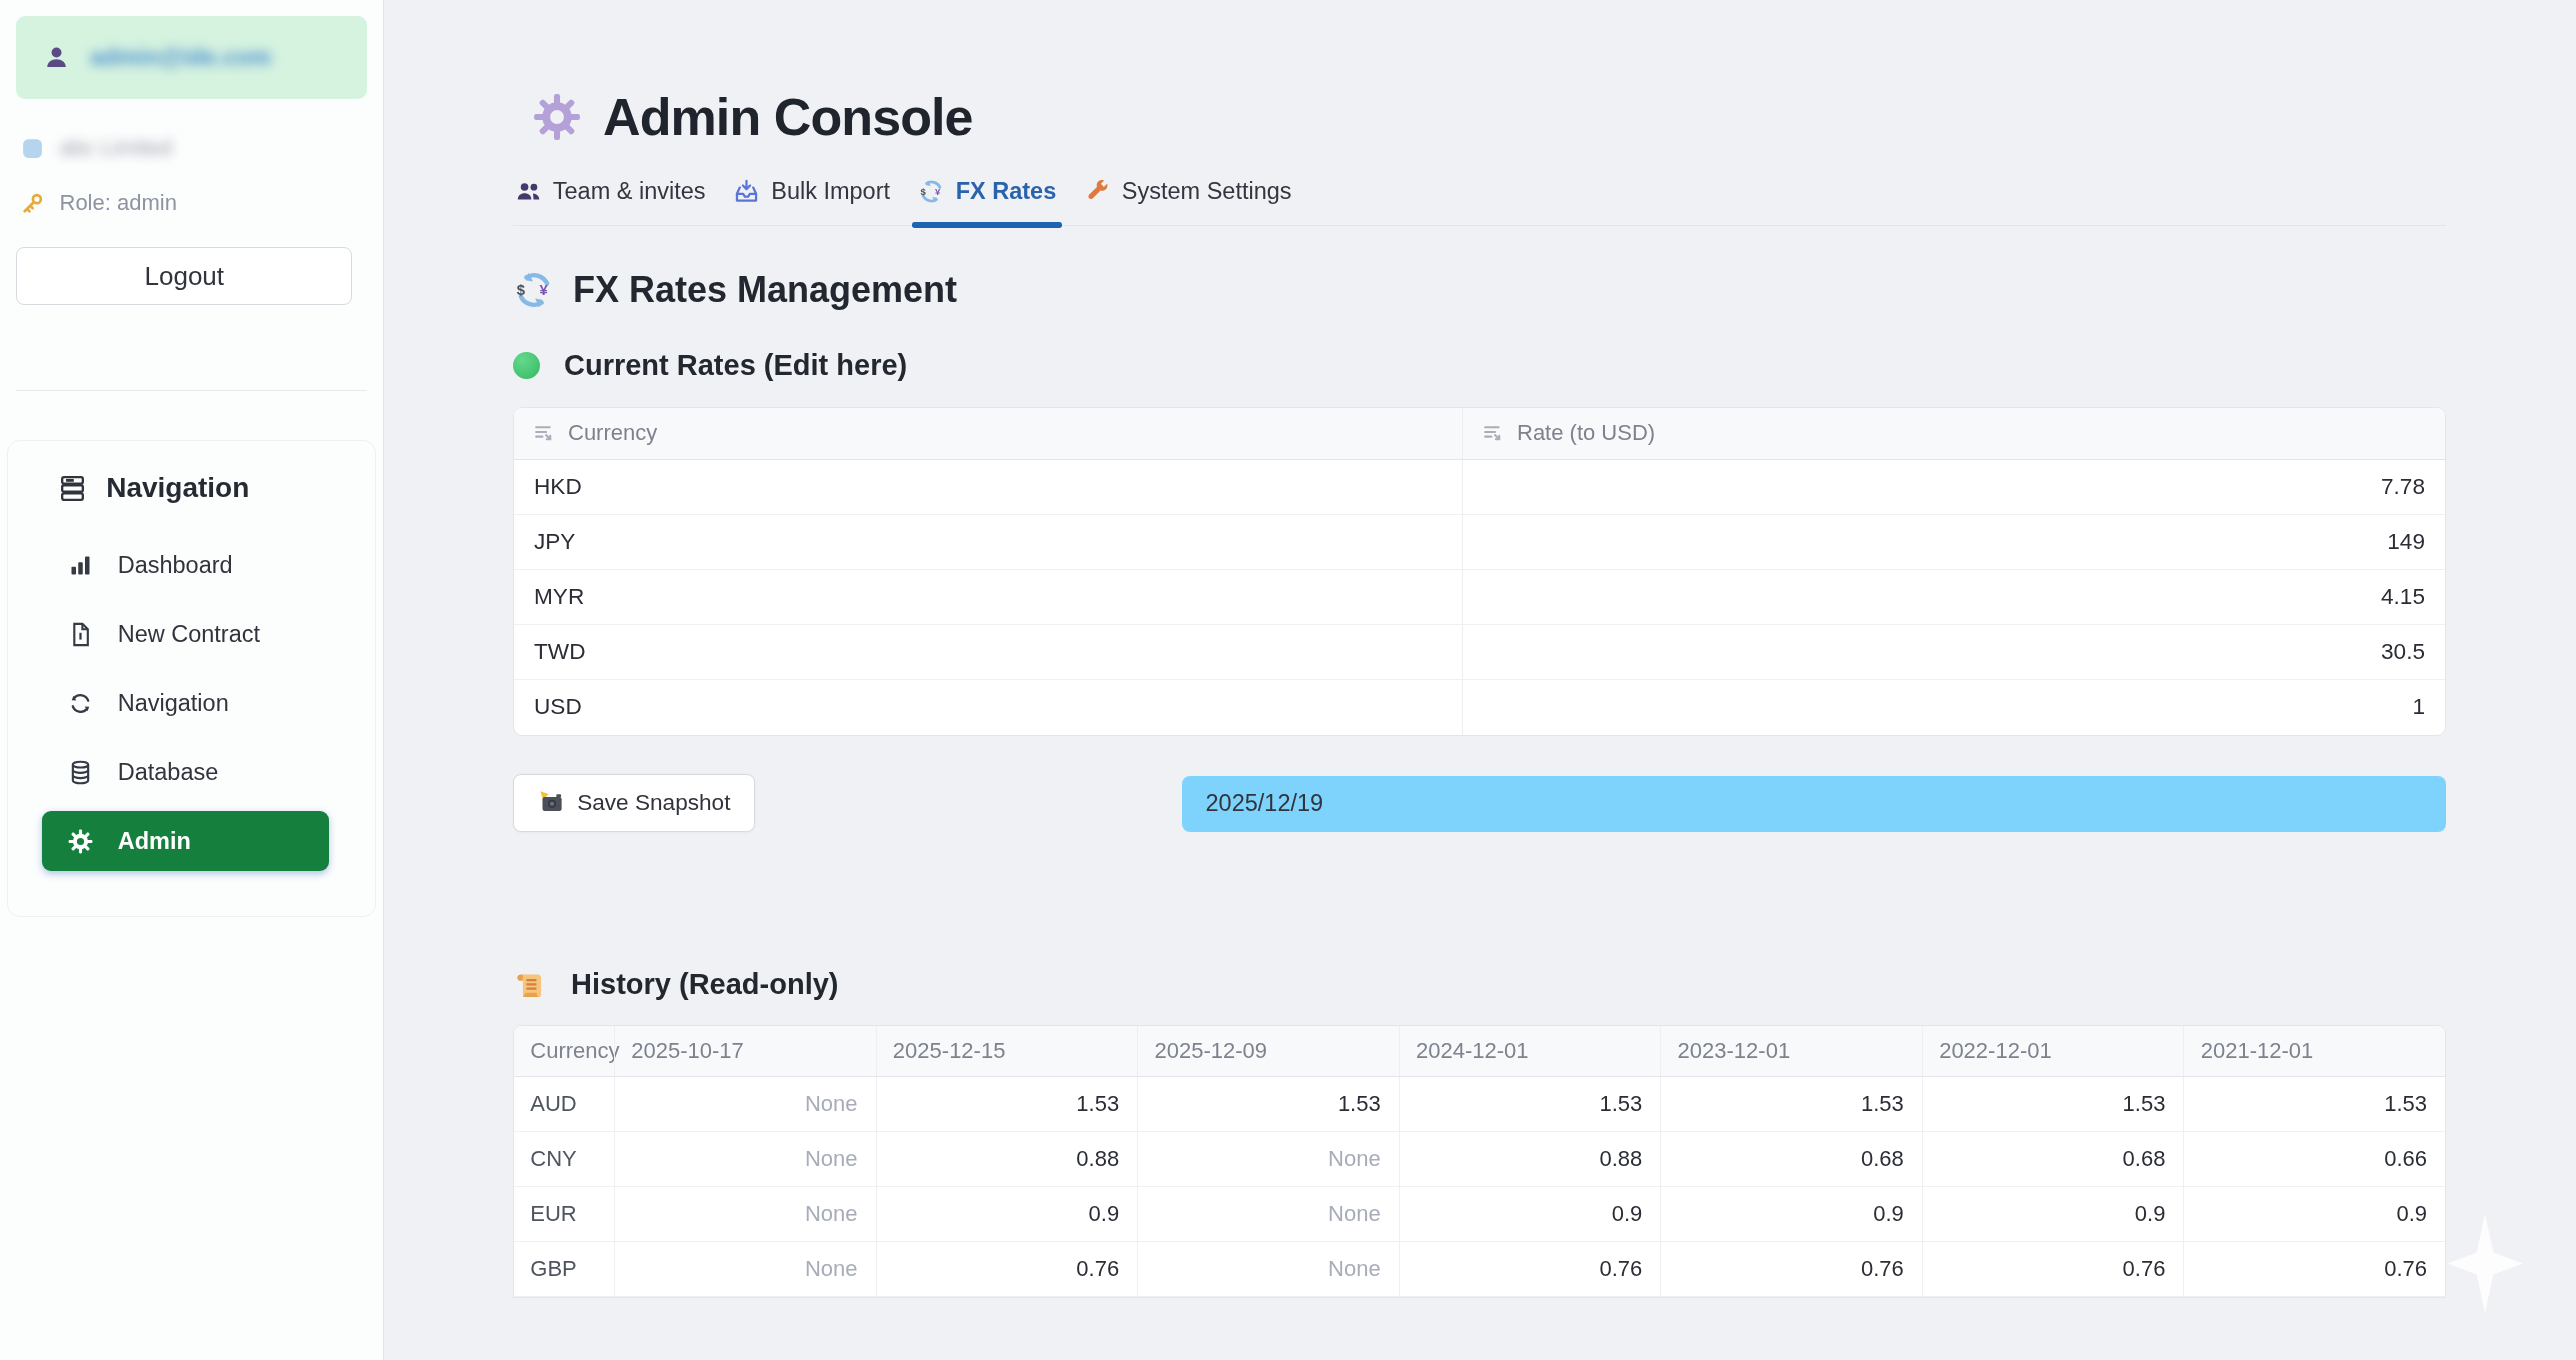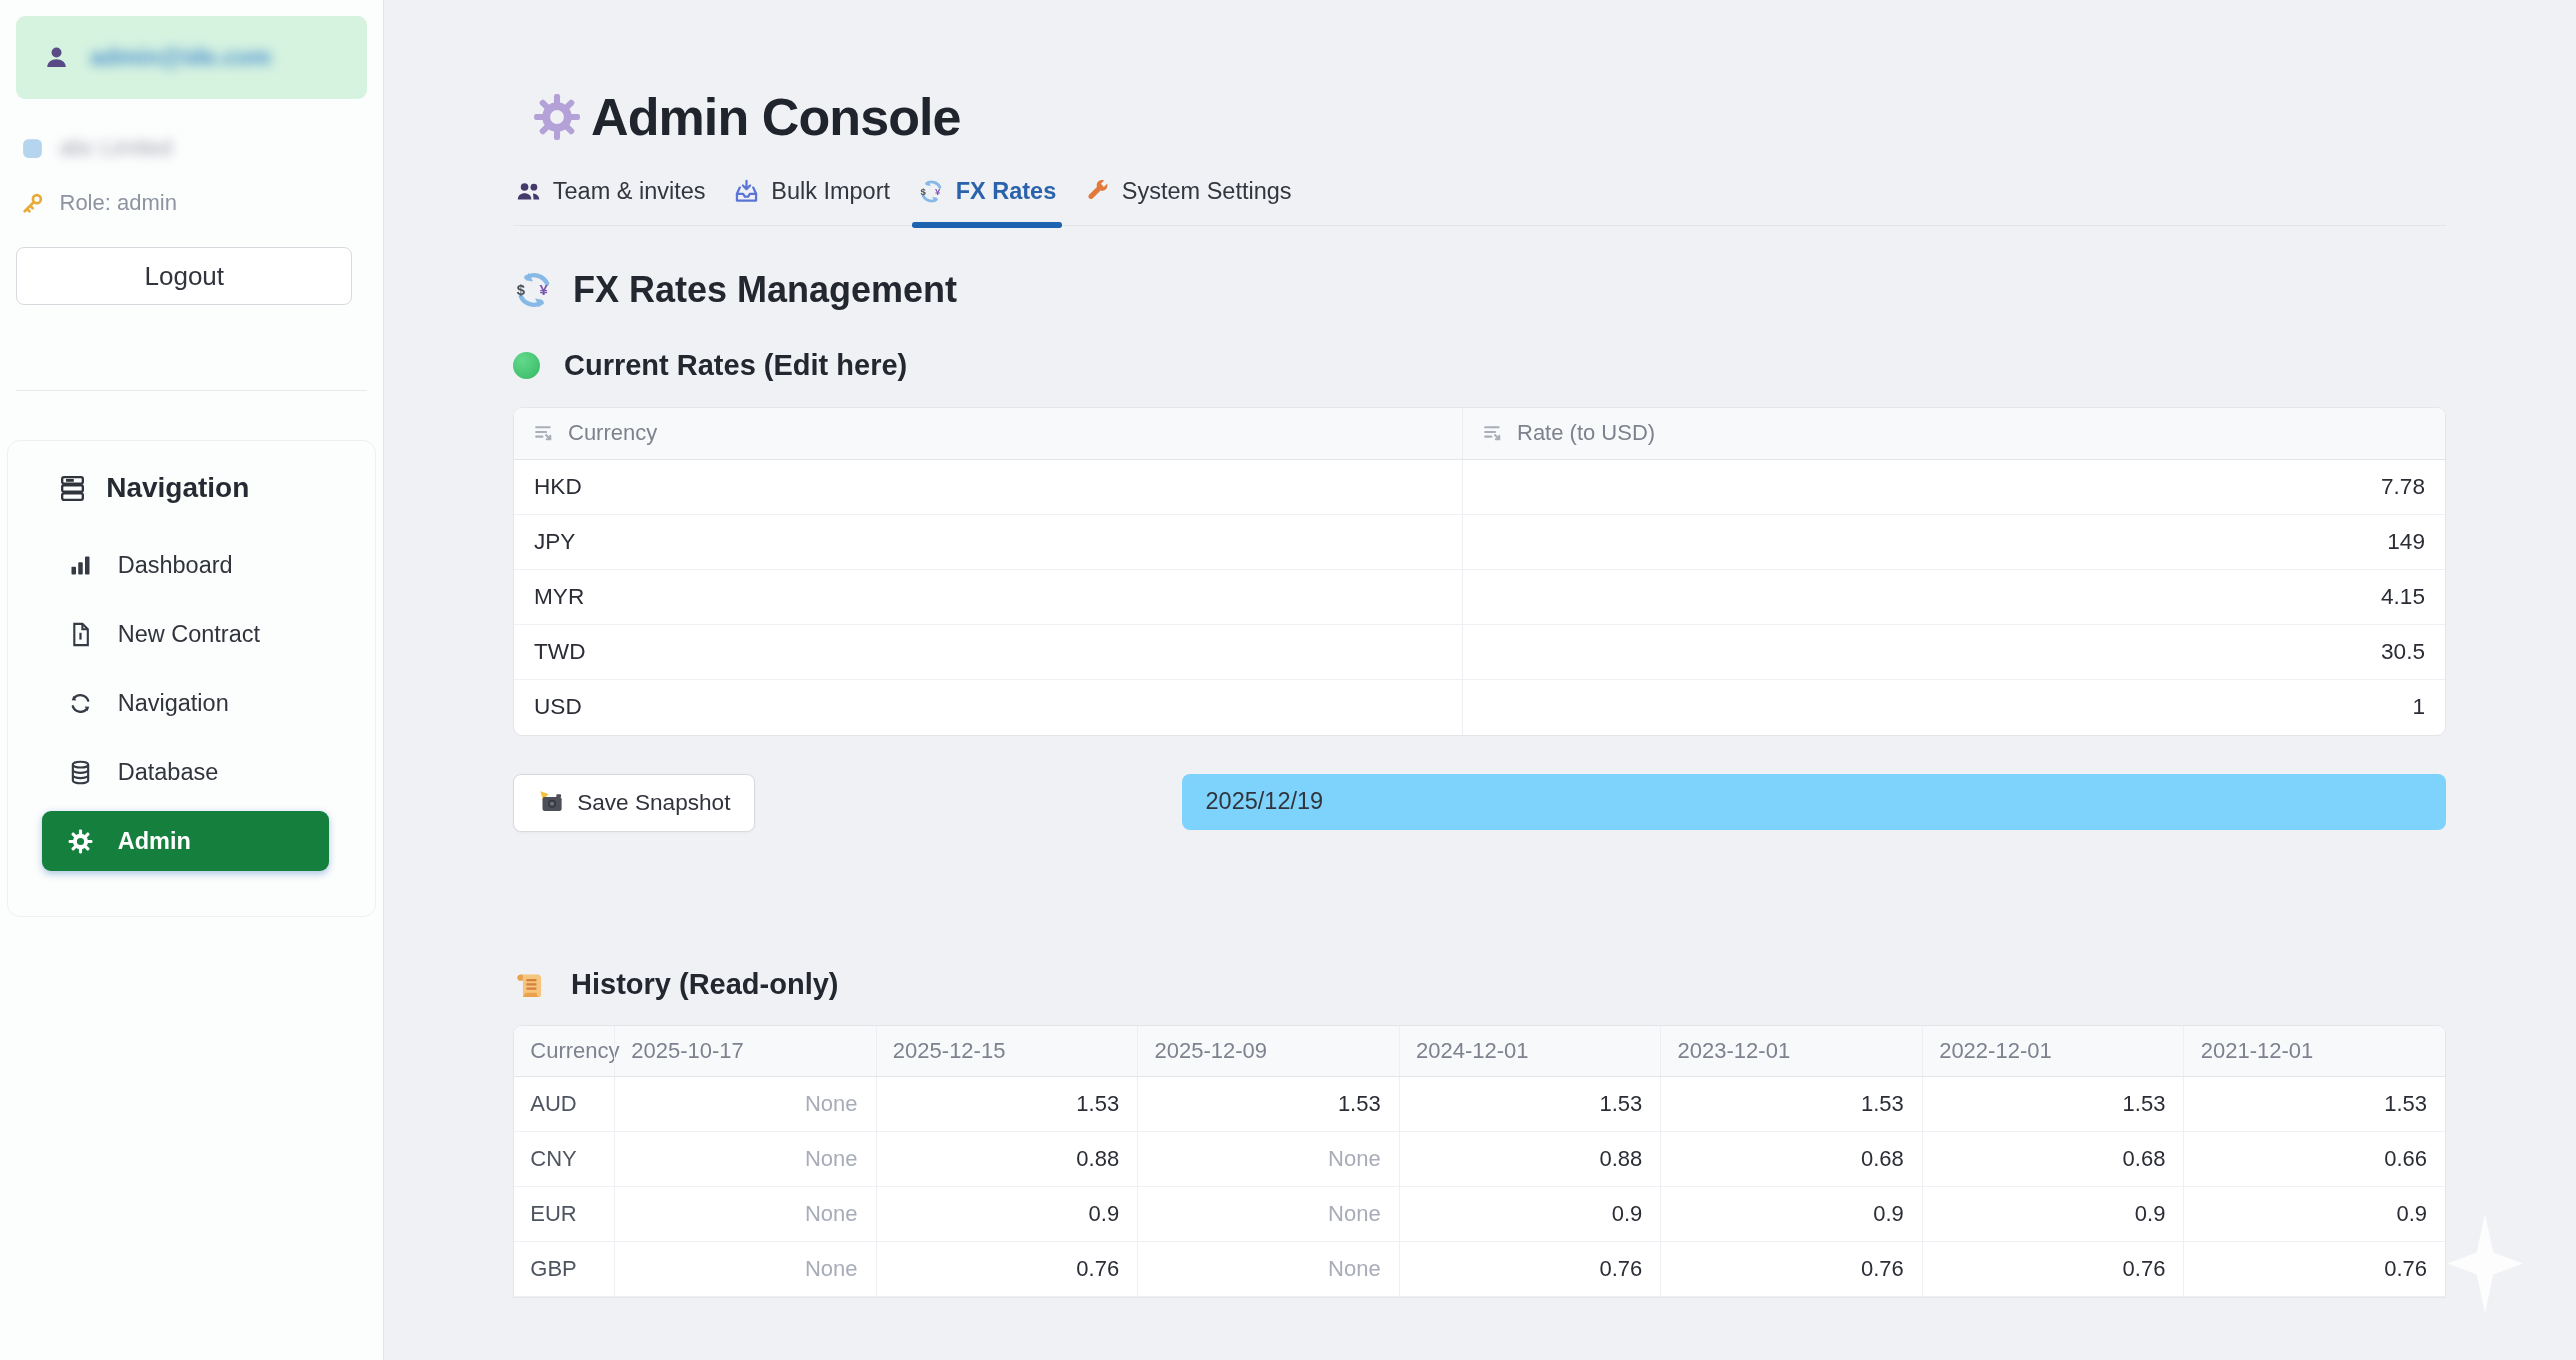--- a/index.html
+++ b/index.html
@@ -32,21 +32,21 @@
   .nav-item { height:60px; margin:9px 0 9px 34px; width:287px; border-radius:9px;
     display:flex; align-items:center; gap:23.5px; padding-left:25px;
     font-size:23.5px; color:#31343c; cursor:pointer; }
   .nav-item .icon { color:#353a45; }
   .nav-item.selected { background:#15803d; color:#ffffff; font-weight:bold;
     box-shadow:0 2.7px 7.2px rgba(28,99,178,.35); }
   .nav-item.selected .icon { color:#ffffff; }
 
   
   .main { flex:1; padding:87px 130px 0 129px; position:relative; }
-  .title-row { display:flex; align-items:center; gap:8px; margin-left:18px; }
+  .title-row { display:flex; align-items:center; gap:20px; margin-left:18px; }
   .page-title { font-size:52px; font-weight:bold; color:#20242d; letter-spacing:-0.9px; }
   .tabs { margin-top:27px; display:flex; gap:24px; border-bottom:1.8px solid #e3e5e9; }
   .tab { position:relative; display:inline-flex; align-items:center; gap:11px;
     padding:3.6px 1.8px 20px; font-size:23.5px; color:#33363f; cursor:pointer; }
   .tab.selected { color:#2a63ab; font-weight:bold; }
   .tab.selected::after { content:''; position:absolute; left:-3.6px; right:-3.6px; bottom:-3.6px;
     height:6.3px; background:#1e63b0; border-radius:2.7px; }
   .fx-heading { margin-top:43px; display:flex; align-items:center; gap:18px;
     font-size:36px; font-weight:bold; color:#23272f; }
   .sub-heading { margin-top:38px; display:flex; align-items:center; gap:24px;
@@ -61,21 +61,21 @@
   .rt-hcell { display:flex; align-items:center; gap:11px; padding-left:18px;
     color:#7d828e; font-size:22px; }
   .rt-hcell + .rt-hcell, .rt-row .cell + .cell { border-left:0.9px solid #eceef1; }
   .rt-row { display:grid; grid-template-columns:948px 1fr; height:55px;
     border-bottom:0.9px solid #eef0f3; }
   .rt-row:last-child { border-bottom:none; }
   .rt-row .cell { display:flex; align-items:center; font-size:22.6px; color:#2a2d35; }
   .rt-row .cell.code { padding-left:20px; font-weight:500; }
   .rt-row .cell.val { justify-content:flex-end; padding-right:20px; }
 
-  .save-row { margin-top:38px; display:flex; align-items:flex-start; }
+  .save-row { margin-top:38px; display:flex; align-items:flex-end; }
   .save-btn { display:inline-flex; align-items:center; gap:12.7px; height:58px; padding:0 23.5px;
     background:#ffffff; border:0.9px solid #d8dade; border-radius:8.1px; font-size:22.6px;
     color:#31343c; cursor:pointer; box-shadow:0 0.9px 2.7px rgba(0,0,0,.04); }
   .date-field { margin-left:auto; width:1264px; height:56px; background:#7dd3fc;
     border-radius:8.1px; display:flex; align-items:center; padding-left:23.5px;
     font-size:23.5px; color:#31343c; cursor:text; }
 
   .history-heading { margin-top:136px; }
   .history-table { margin-top:23.5px; background:#fff; border:0.9px solid #e3e5e8;
     border-radius:9px 9px 0 0; overflow:hidden; }

